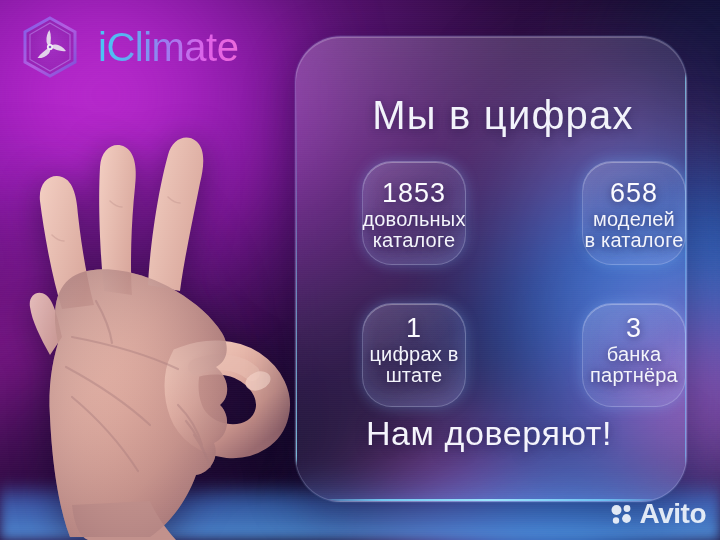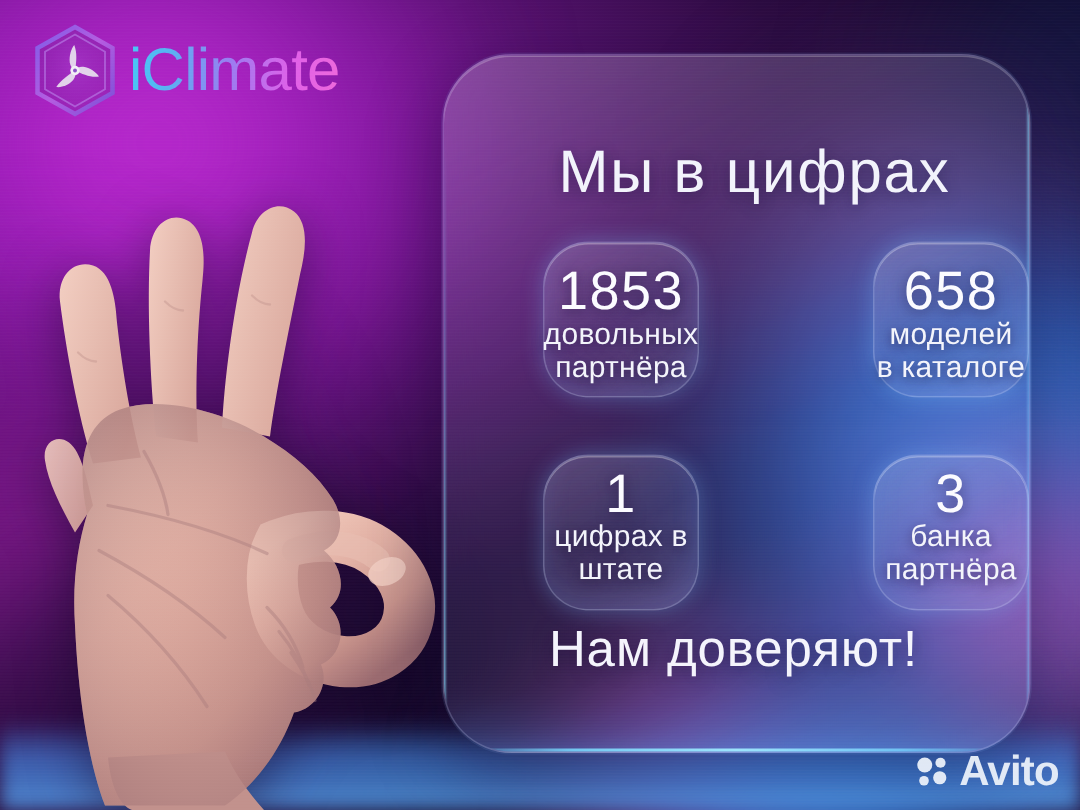--- a/index.html
+++ b/index.html
@@ -38,21 +38,21 @@
       background:radial-gradient(circle, rgba(18,24,70,.95) 0%, rgba(16,20,58,.6) 55%, rgba(14,16,46,0) 80%); }
 
   
   .bottom-band {
     position:absolute; left:0; right:0; bottom:0; height:60px;
     background:linear-gradient(180deg, rgba(80,160,250,.0) 0%, rgba(70,150,250,.55) 38%, rgba(90,170,250,.78) 100%);
     filter:blur(6px);
   }
 
   
-  .logo-row { position:absolute; left:18px; top:14px; display:flex; align-items:center; gap:4px; z-index:9; }
+  .logo-row { position:absolute; left:18px; top:14px; display:flex; align-items:center; gap:16px; z-index:9; }
   .logo-hex { width:64px; height:66px; display:block; }
   .logo-text {
     font-size:40px; font-weight:400; letter-spacing:-.5px; line-height:1;
     background:linear-gradient(96deg,#46c8f5 0%,#57b4f2 18%,#9a7cf0 46%,#e060e8 74%,#f06ad8 100%);
     -webkit-background-clip:text; background-clip:text; color:transparent;
     -webkit-text-fill-color:transparent;
     padding-right:6px;
   }
 
   
@@ -117,21 +117,21 @@
     top:8px; left:50%; transform:translateX(-50%);
     background:linear-gradient(150deg, rgba(225,230,255,.20) 0%, rgba(170,185,235,.12) 50%, rgba(200,195,240,.17) 100%);
     border:1px solid rgba(190,215,255,.30);
     box-shadow:
       0 0 14px rgba(120,190,255,.32),
       inset 0 1px 0 rgba(255,255,255,.30),
       inset 0 -8px 18px rgba(120,170,255,.14);
   }
   .stat-text { position:relative; z-index:2; text-align:center; width:168px; }
   .stat-value {
-    display:block; color:#fbfbff; font-weight:300; font-size:36px; line-height:1.02;
+    display:block; color:#fbfbff; font-weight:300; font-size:27px; line-height:1.02;
     letter-spacing:1px; text-shadow:0 2px 9px rgba(20,10,50,.55);
   }
   .stat-label {
     display:block; color:#f3f4fb; font-weight:400; font-size:20px; line-height:1.08;
     letter-spacing:.2px; text-shadow:0 2px 8px rgba(20,10,50,.6); margin-top:1px;
     white-space:pre-line;
   }
 
   
   .avito {
@@ -264,21 +264,21 @@
 
     <div class="panel-title">Мы в цифрах</div>
 
     <div class="stats-grid">
 
       <div class="stat-cell">
         <div class="stat-card"></div>
         <div class="stat-text">
           <span class="stat-value">1853</span>
           <span class="stat-label">довольных
-партнёра</span>
+каталоге</span>
         </div>
       </div>
 
       <div class="stat-cell">
         <div class="stat-card"></div>
         <div class="stat-text">
           <span class="stat-value">658</span>
           <span class="stat-label">моделей
 в каталоге</span>
         </div>

